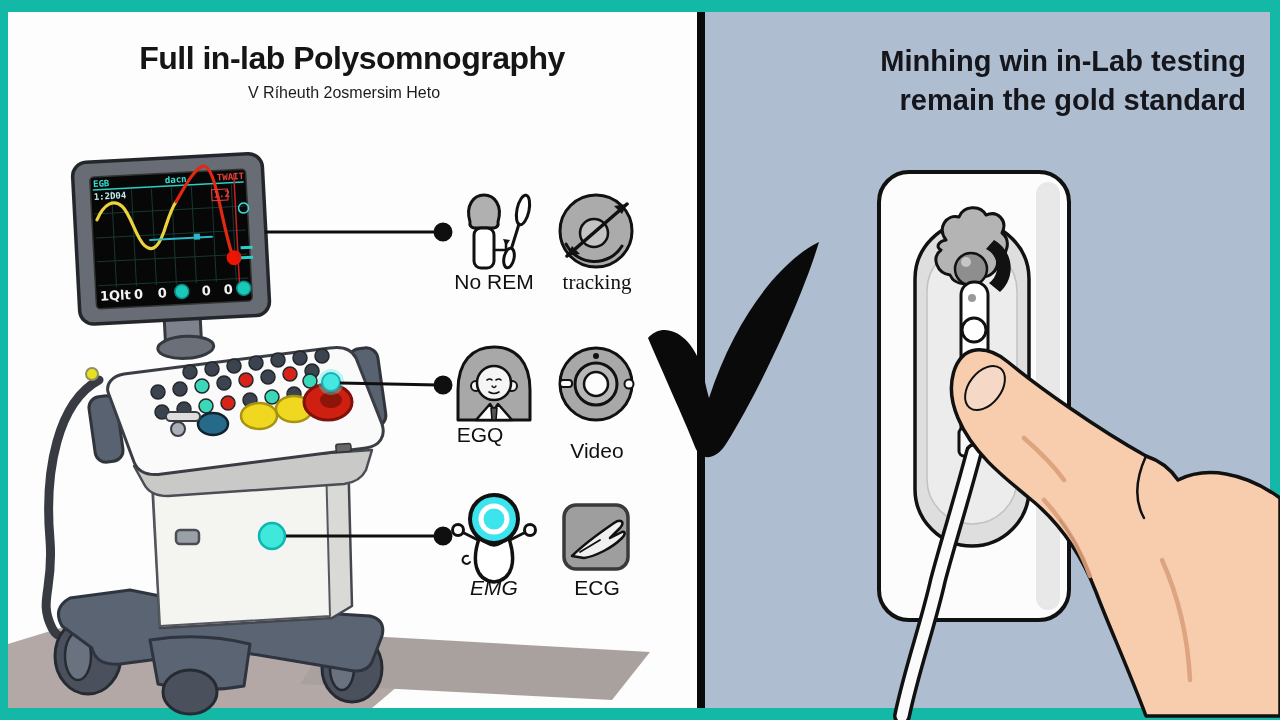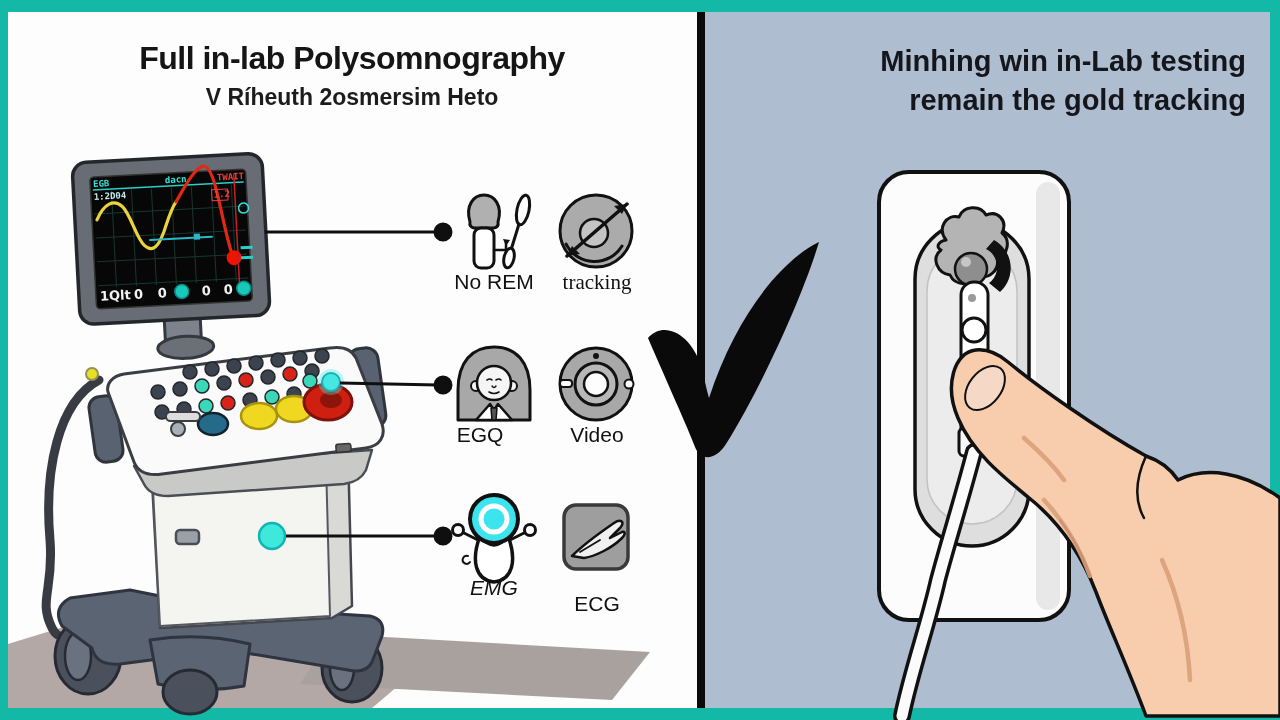--- a/index.html
+++ b/index.html
@@ -4,49 +4,49 @@
 <style>
   html,body{margin:0;padding:0;background:#222;}
   .stage{position:relative;width:1280px;height:720px;background:#14b8a6;overflow:hidden;
          font-family:"Liberation Sans", sans-serif;}
   .panel-left{position:absolute;left:8px;top:12px;width:689px;height:696px;background:#fdfdfd;}
   .panel-right{position:absolute;left:705px;top:12px;width:565px;height:696px;background:#aebdd0;}
   .divider{position:absolute;left:697px;top:12px;width:8px;height:696px;background:#0a0a0a;}
   .art{position:absolute;left:0;top:0;width:1280px;height:720px;pointer-events:none;}
   .ttl-left{position:absolute;left:352px;top:40px;transform:translateX(-50%);width:640px;
             text-align:center;font-size:32px;font-weight:800;color:#151515;letter-spacing:-0.5px;z-index:5;}
-  .sub-left{position:absolute;left:352px;top:84px;transform:translateX(-50%);width:600px;
-            text-align:center;font-size:23px;font-weight:700;color:#1c1c1c;z-index:5;}
+  .sub-left{position:absolute;left:344px;top:84px;transform:translateX(-50%);width:600px;
+            text-align:center;font-size:16px;font-weight:400;color:#1c1c1c;z-index:5;}
   .ttl-right{position:absolute;left:986px;top:42px;transform:translateX(-50%);width:520px;
              text-align:right;font-size:29px;font-weight:800;color:#14161c;line-height:1.33;z-index:5;}
   .feat-label{position:absolute;transform:translateX(-50%);font-size:21px;color:#101010;
               z-index:5;white-space:nowrap;}
 </style>
 </head>
 <body>
 
 <div class="stage">
 
   <div class="panel-left"></div>
   <div class="panel-right"></div>
   <div class="divider"></div>
 
   <div class="ttl-left">Full in-lab Polysomnography</div>
   <div class="sub-left">V Ríheuth 2osmersim Heto</div>
   <div class="ttl-right">
     <span>Minhing win in-Lab  testing</span><br>
-    <span>remain the gold tracking</span>
+    <span>remain the gold standard</span>
   </div>
 
   <div class="feat-label" style="left:494px;top:270px;">No REM</div>
   <div class="feat-label" style="left:597px;top:270px;font-family:Liberation Serif, serif;">tracking</div>
   <div class="feat-label" style="left:480px;top:423px;">EGQ</div>
-  <div class="feat-label" style="left:597px;top:423px;">Video</div>
+  <div class="feat-label" style="left:597px;top:439px;">Video</div>
   <div class="feat-label" style="left:494px;top:576px;font-style:italic;">EMG</div>
-  <div class="feat-label" style="left:597px;top:576px;margin-top:16px;">ECG</div>
+  <div class="feat-label" style="left:597px;top:576px;">ECG</div>
 
   <svg class="art" viewBox="0 0 1280 720">
 
     <g>
       <polygon points="8,644 132,606 424,664 372,708 8,708" fill="#b3a8a5"></polygon>
       <polygon points="332,634 650,652 612,700 300,684" fill="#a9a19d"></polygon>
     </g>
 
     <g stroke-linejoin="round" stroke-linecap="round">
 

